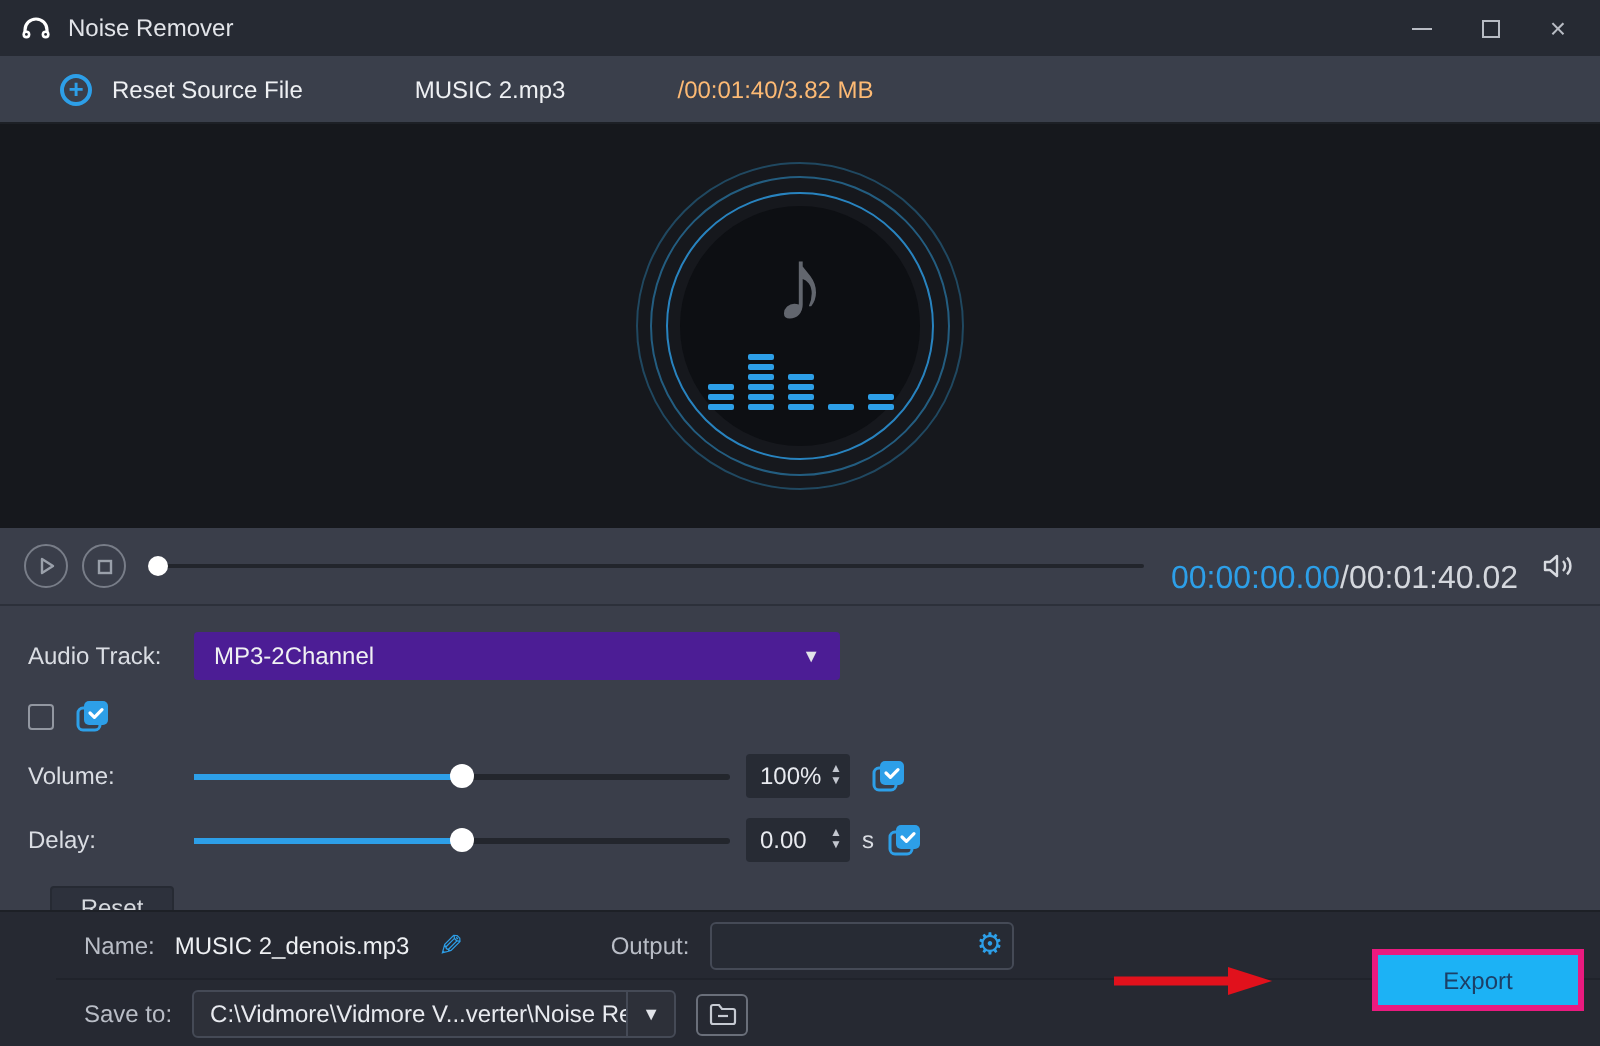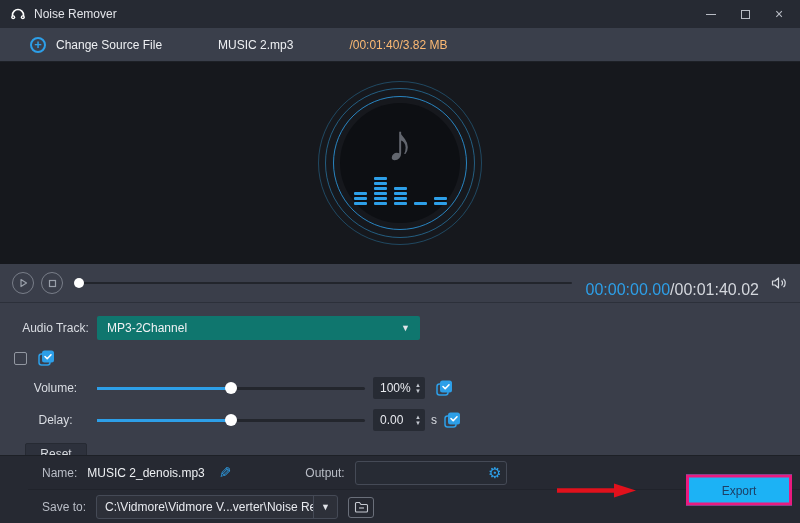--- a/index.html
+++ b/index.html
@@ -54,24 +54,24 @@
   .slider .track{position:absolute;top:6px;left:0;right:0;height:2px;background:#22252c;border-radius:2px;}
   .slider .fill{position:absolute;top:6px;left:0;height:2px;background:var(--accent);}
   .slider .thumb{position:absolute;top:2px;width:10px;height:10px;border-radius:50%;background:#fff;}
   .progress{flex:1;margin:0 14px 0 16px;}
   .time{font-size:16px;white-space:nowrap;margin-top:14px;}
   .time .cur{color:var(--accent);}
   .time .tot{color:#d4d7dd;}
   .vol-icon{margin-left:12px;display:flex;align-items:center;cursor:pointer;}
 
   
-  .controls{height:153px;background:var(--panel);border-top:1px solid #2c303a;padding:12px 14px 0 14px;flex:0 0 auto;font-size:12px;color:#dadde3;text-align:center;}
+  .controls{height:153px;background:var(--panel);border-top:1px solid #2c303a;padding:12px 14px 0 14px;flex:0 0 auto;font-size:12px;color:#dadde3;}
   .ctl-row{display:flex;align-items:center;height:26px;margin-bottom:6px;}
   .ctl-label{width:83px;flex:0 0 auto;}
-  .select{width:323px;height:24px;background:#0f766e;border-radius:2px;display:flex;align-items:center;padding:0 10px;color:#f0f1f3;cursor:pointer;}
+  .select{width:323px;height:24px;background:#4c1d95;border-radius:2px;display:flex;align-items:center;padding:0 10px;color:#f0f1f3;cursor:pointer;}
   .select .caret{margin-left:auto;font-size:9px;color:#e2e4e9;}
   .checkbox{width:13px;height:13px;border:1px solid #9297a1;border-radius:2px;background:transparent;cursor:pointer;flex:0 0 auto;}
   .chk-label{margin-left:8px;color:#eef0f3;}
   .apply-icon{margin-left:10px;display:flex;align-items:center;cursor:pointer;}
   .hslider{width:268px;margin-right:8px;}
   .hslider .track{background:#23262d;height:3px;}
   .hslider .fill{height:3px;}
   .hslider .thumb{top:1px;width:12px;height:12px;}
   .spinbox{width:52px;height:22px;background:var(--field);border-radius:2px;display:flex;align-items:center;padding:0 4px 0 7px;color:#e8eaef;}
   .spin-arrows{margin-left:auto;display:flex;flex-direction:column;line-height:0;cursor:pointer;}
@@ -125,21 +125,21 @@
           <div class="max-glyph"></div>
         </div>
       <div class="win-btn">
           <span class="close-glyph">×</span>
         </div>
     </div>
   </div>
 
   <div class="sourcebar">
     <span class="plus-icon">+</span>
-    <span class="change-src-label">Change Source File</span>
+    <span class="change-src-label">Reset Source File</span>
     <span class="file-name">MUSIC 2.mp3</span>
     <span class="file-info">/00:01:40/3.82 MB</span>
   </div>
 
   <div class="preview">
     <div class="artwork">
       <div class="ring ring1"></div>
       <div class="ring ring2"></div>
       <div class="ring ring3"></div>
       <div class="inner-disc">

